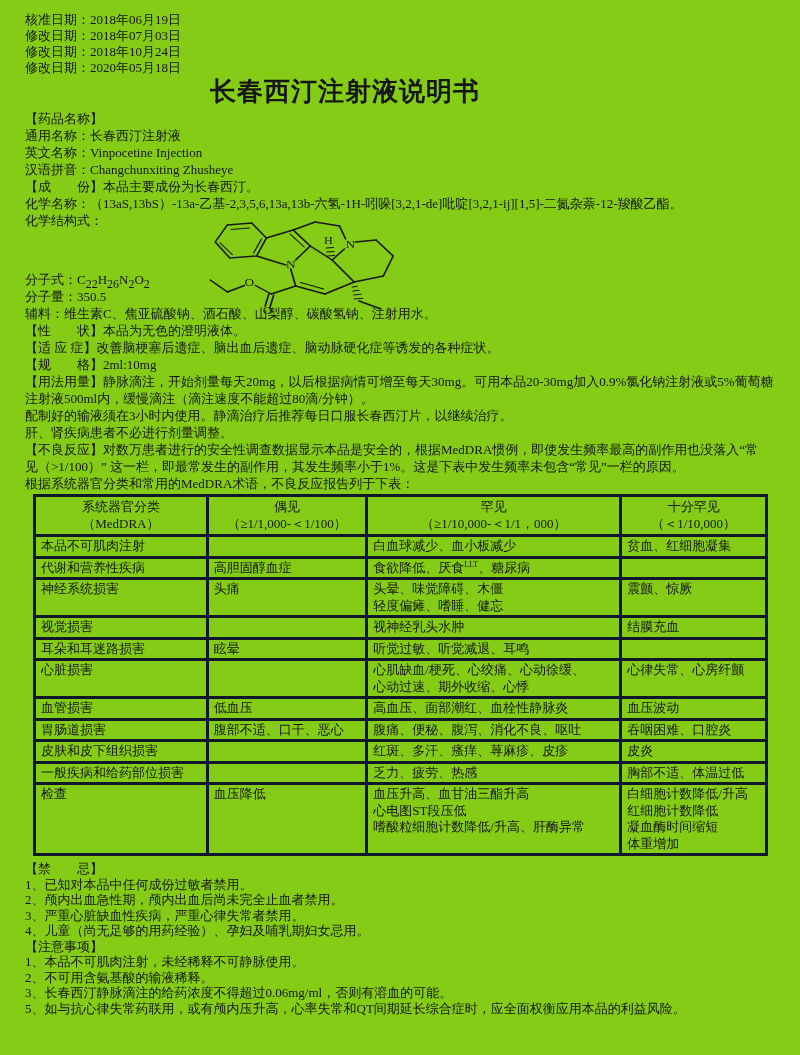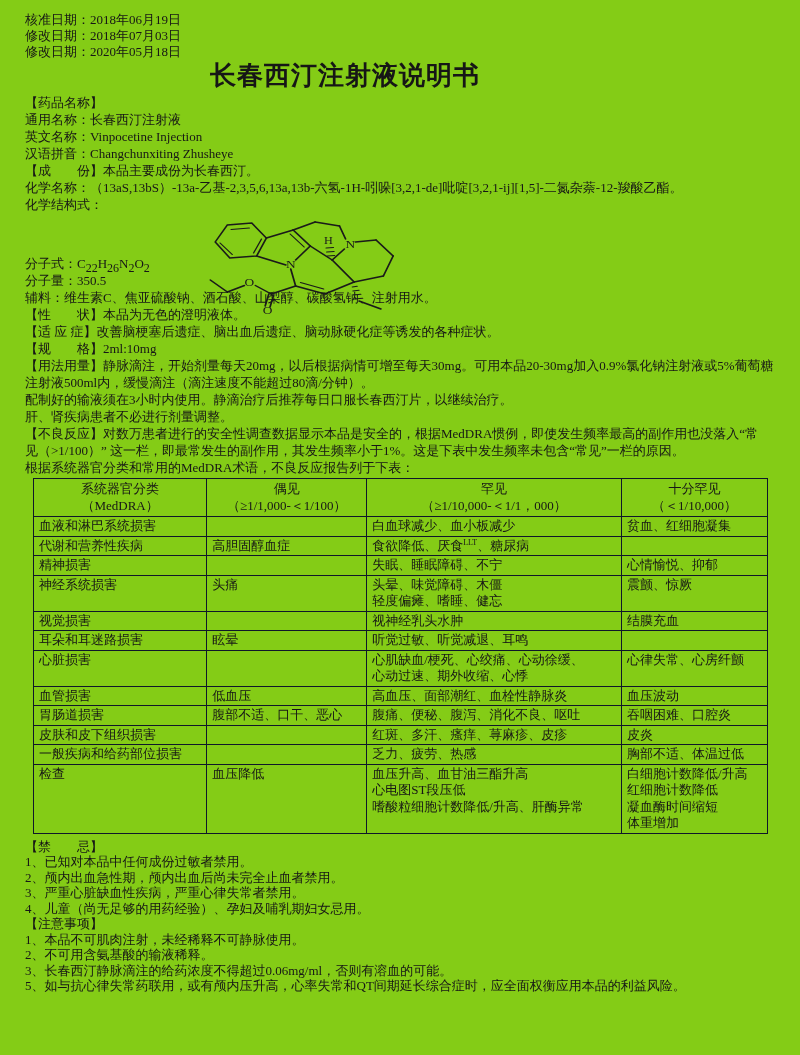--- a/index.html
+++ b/index.html
@@ -17,35 +17,36 @@
   .struct-spacer { height:42px; }
   .structure { position:absolute; left:203px; top:220px; }
   .structure svg { display:block; }
   sub { font-size:12px; line-height:0; }
   sup { font-size:8px; line-height:0; }
   table.adr {
     border-collapse:collapse; width:735px; margin:2px 0 0 8px;
     font-size:13px; table-layout:fixed;
   }
   table.adr th, table.adr td {
-    border:1px solid #0f172a; padding:1px 5px; vertical-align:top;
+    border:3px solid #0f172a; padding:1px 5px; vertical-align:top;
     line-height:16.5px; font-weight:normal; overflow:hidden;
   }
   table.adr thead th { text-align:center; padding:2px 3px; }
   .bottom { padding:5px 10px 0 25px; font-size:13px; line-height:15.5px; }
   .bottom .line { white-space:nowrap; }
 </style>
 </head>
 <body>
 
 <div class="page">
 
   <div class="dates">
     <div class="line">核准日期：2018年06月19日</div>
     <div class="line">修改日期：2018年07月03日</div>
+    <div class="line">修改日期：2018年10月24日</div>
     <div class="line">修改日期：2020年05月18日</div>
   </div>
 
   <div class="doc-header">
     <h1 class="doc-title">长春西汀注射液说明书</h1>
   </div>
 
   <div class="body">
     <div class="line">【药品名称】</div>
     <div class="line">通用名称：长春西汀注射液</div>
@@ -94,53 +95,41 @@
           </th>
           <th>
             <div>十分罕见</div>
             <div>（＜1/10,000）</div>
           </th>
         </tr>
       </thead>
       <tbody>
           <tr>
             <td>
-              <div>血液和淋巴系统损害</div>
+              <div>本品不可肌肉注射</div>
             </td>
             <td></td>
             <td>
               <div>白血球减少、血小板减少</div>
             </td>
             <td>
               <div>贫血、红细胞凝集</div>
             </td>
           </tr>
           <tr>
             <td>
               <div>代谢和营养性疾病</div>
             </td>
             <td>
               <div>高胆固醇血症</div>
             </td>
             <td>
               <div>食欲降低、厌食<sup>LLT</sup>、糖尿病</div>
             </td>
             <td></td>
-          </tr>
-          <tr>
-            <td>
-              <div>精神损害</div>
-            </td>
-            <td></td>
-            <td>
-              <div>失眠、睡眠障碍、不宁</div>
-            </td>
-            <td>
-              <div>心情愉悦、抑郁</div>
-            </td>
           </tr>
           <tr>
             <td>
               <div>神经系统损害</div>
             </td>
             <td>
               <div>头痛</div>
             </td>
             <td>
               <div>头晕、味觉障碍、木僵</div>

